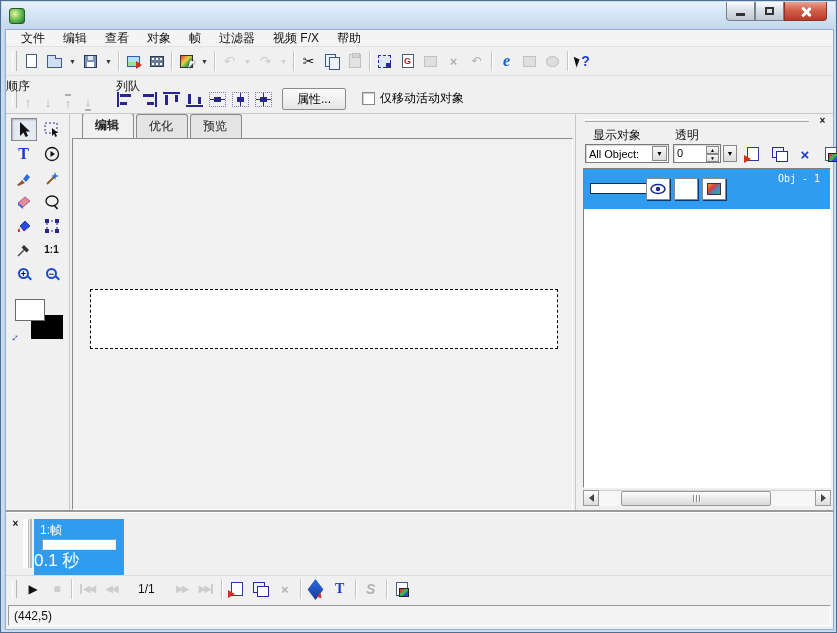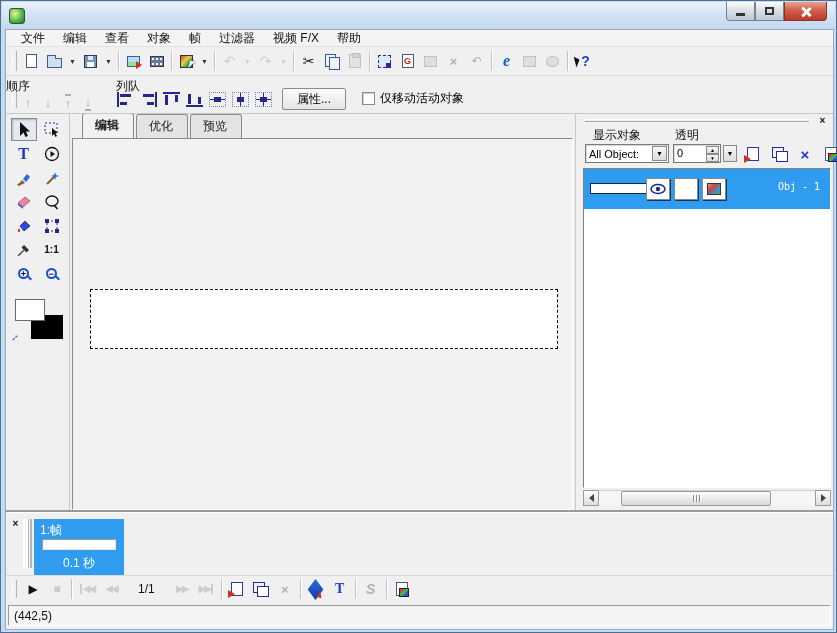--- a/index.html
+++ b/index.html
@@ -173,21 +173,21 @@
           background:linear-gradient(135deg,#e04040 0 33%,#40b050 33% 66%,#3050d0 66%); border:1px solid #223; }
 
   .objlist { flex:1; margin-top:2px; background:#fff; border:1px solid; border-color:#808080 #fff #fff #808080; overflow:hidden; }
   .objrow { height:40px; background:#2f9cf0; position:relative; color:#fff; }
   .objrow .thumb { position:absolute; left:6px; top:14px; width:70px; height:11px; background:#fff; border:1px solid #0a2a50; }
   .objrow .mini { position:absolute; top:9px; width:24px; height:22px; background:#fff;
           border:1px solid #888; box-shadow:1px 1px 0 #0a3a70; display:flex; align-items:center; justify-content:center; }
   .objrow .mini.eye { left:62px; } .objrow .mini.blank { left:90px; } .objrow .mini.pic { left:118px; }
   .mini .pic-in { width:14px; height:12px; border:1px solid #334;
           background:linear-gradient(135deg,#e8a040,#d04040 35%,#4090d0 70%,#40b050); }
-  .objrow .oname { position:absolute; left:146px; top:12px; font-size:10px; font-family:"DejaVu Sans Mono", monospace;padding-left:48px; }
+  .objrow .oname { position:absolute; left:146px; top:4px; font-size:10px; font-family:"DejaVu Sans Mono", monospace;padding-left:48px; }
   .objrow .oinfo { position:absolute; left:146px; top:18px; font-size:10px; font-family:"DejaVu Sans Mono", monospace; }
 
   .hscroll { height:16px; margin:2px 0 4px; display:flex; align-items:center; background:#f0f0f0; }
   .sbtn2 { width:16px; height:16px; background:linear-gradient(#fdfdfd,#ddd); border:1px solid #9a9a9a;
            display:flex; align-items:center; justify-content:center; }
   .tri { width:0; height:0; }
   .tri.left { border-top:4px solid transparent; border-bottom:4px solid transparent; border-right:5px solid #444; }
   .tri.right { border-top:4px solid transparent; border-bottom:4px solid transparent; border-left:5px solid #444; }
   .strack { flex:1; height:16px; background:#f6f6f6; border-top:1px solid #d0d0d0; position:relative; }
   .sthumb { position:absolute; left:22px; top:0; width:150px; height:15px;
@@ -201,21 +201,21 @@
   .tl-x { position:absolute; left:3px; top:5px; width:13px; height:12px; font-size:10px; font-weight:bold;
           display:flex; align-items:center; justify-content:center; color:#111; }
   .tl-grip { position:absolute; left:17px; top:7px; bottom:7px; width:6px;
           border-left:2px solid #fff; border-right:2px solid #b5b5b5; }
   .tl-grip::after { content:""; position:absolute; left:1px; top:0; bottom:0; width:2px;
           border-left:2px solid #fff; border-right:2px solid #b5b5b5; }
   .frame { position:absolute; left:28px; top:7px; width:90px; height:56px; background:#2f9cf0; color:#fff; }
   .frame .flabel { position:absolute; left:6px; top:3px; font-size:12px; }
   .frame .fthumb { position:absolute; left:8px; top:20px; width:74px; height:11px; background:#fff;
           border:1px solid; border-color:#9a9a9a #e8e8e8 #e8e8e8 #9a9a9a; }
-  .frame .fdur { position:absolute; left:0; right:0; bottom:3px; text-align:center; font-size:12px; }
+  .frame .fdur { position:absolute; left:0; right:0; bottom:3px; text-align:left; font-size:17px; }
 
   
   .playbar { height:27px; display:flex; align-items:center; background:#f0f0f0; border-top:1px solid #dcdcdc; padding-left:3px; }
   .pb { min-width:24px; height:22px; display:flex; align-items:center; justify-content:center; font-size:11px; }
   .pb .g { font-size:12px; line-height:1; color:#111; letter-spacing:-2px; }
   .pb .g.small { font-size:10px; }
   .bar-l { border-left:2px solid #b0b0b0; padding-left:1px; }
   .bar-r { border-right:2px solid #b0b0b0; padding-right:1px; }
   .poslabel { font-size:12px; color:#111; margin:0 15px; }
   .sh-page-arr { position:relative; width:12px; height:14px; background:#fff; border:1px solid #2a3a9c; }

